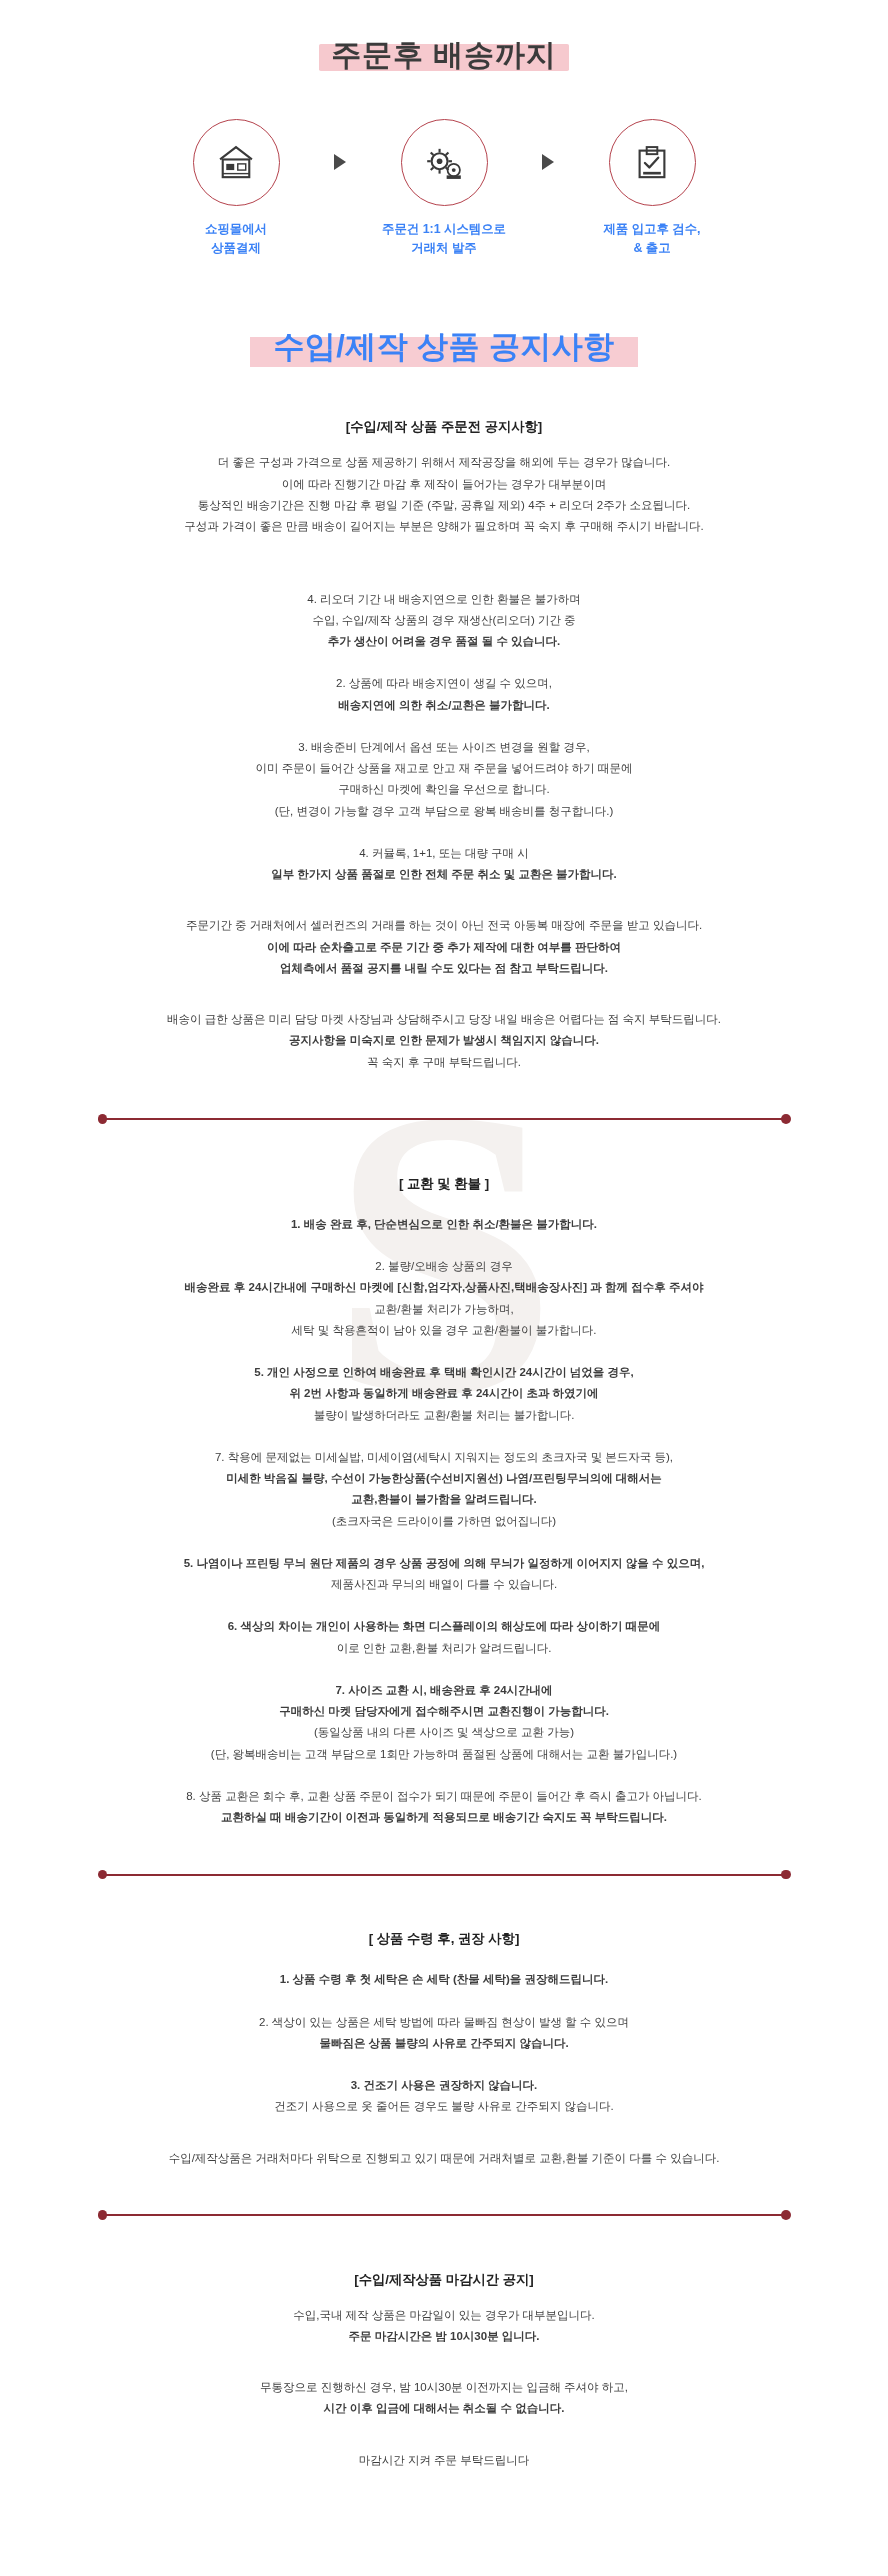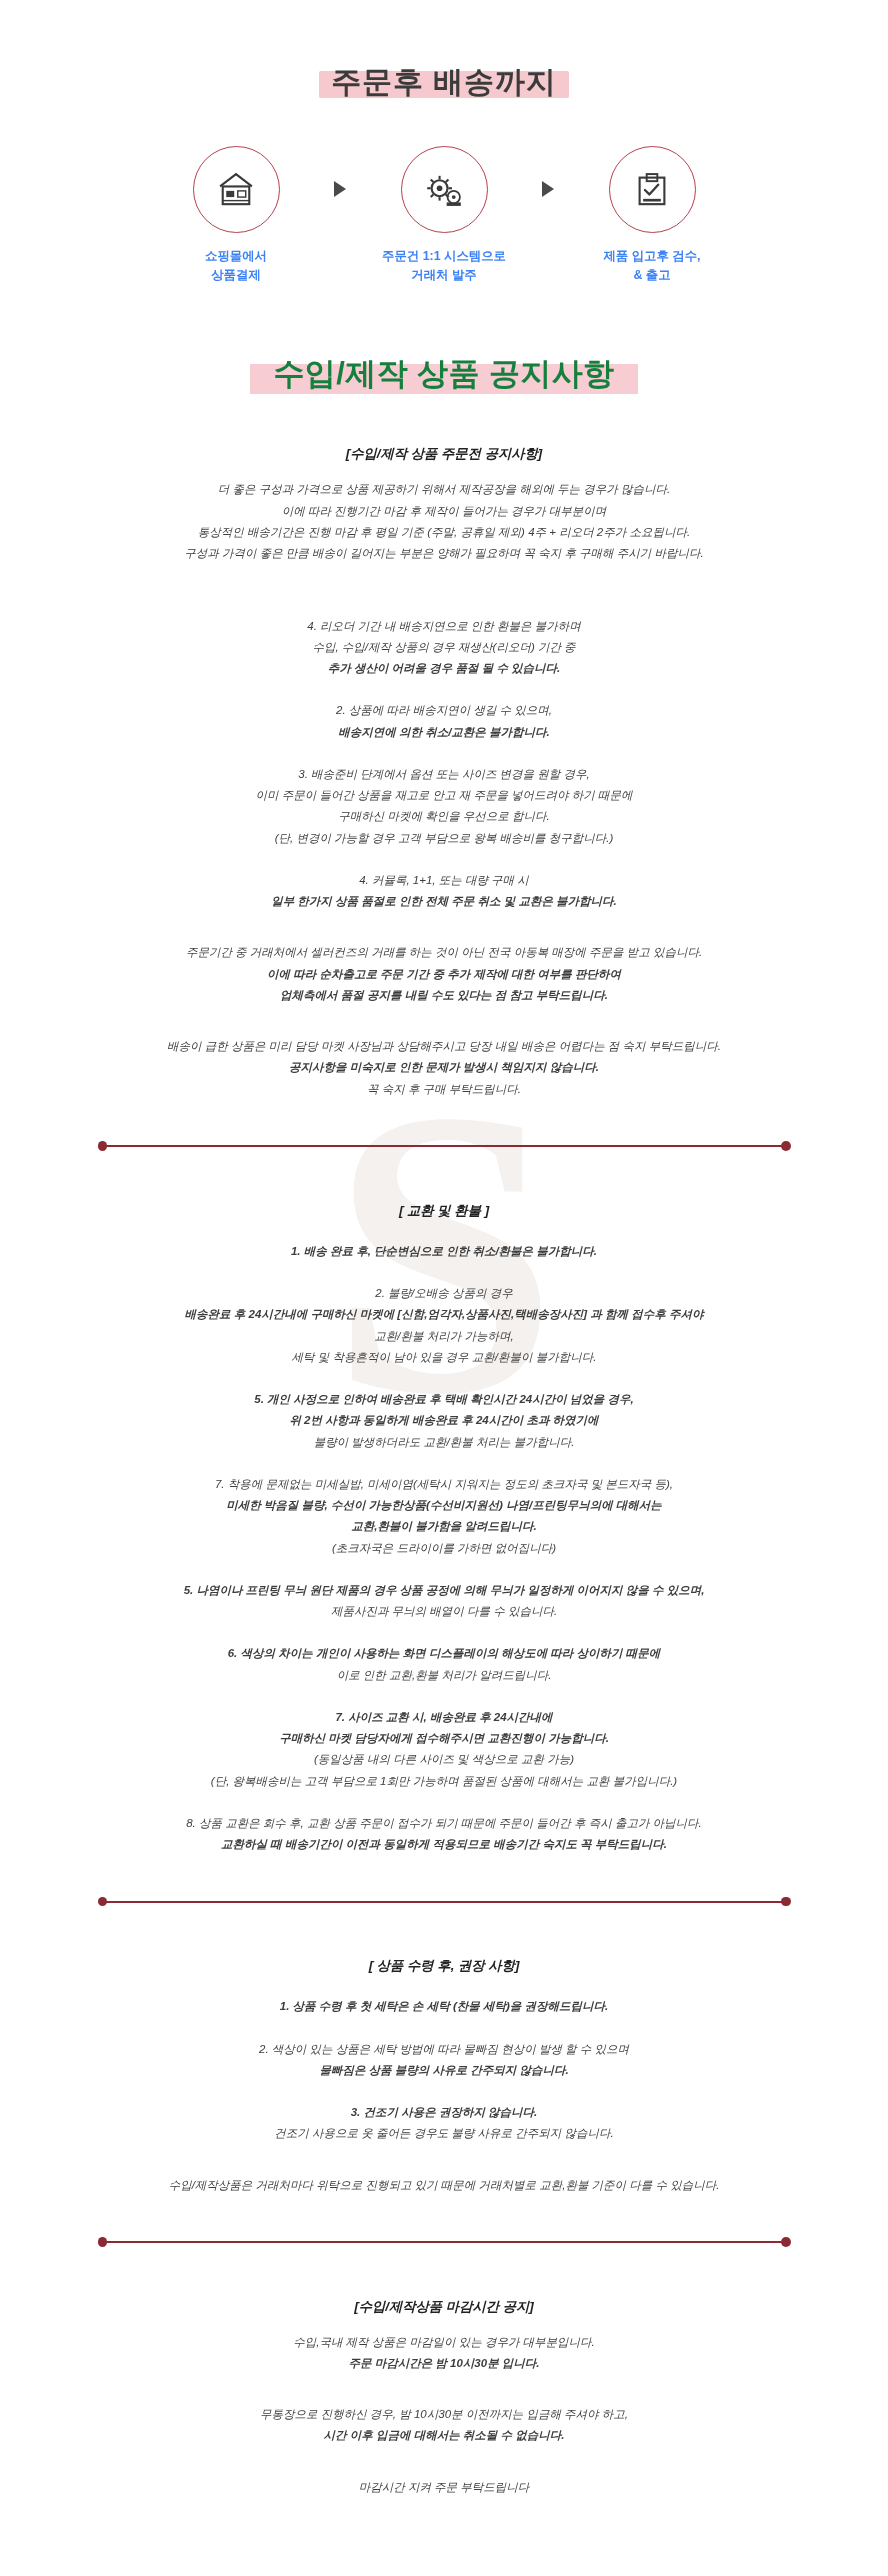--- a/index.html
+++ b/index.html
@@ -29,21 +29,21 @@
     font-weight:700;
     line-height:1;
     z-index:0;
     user-select:none;
   }
   .content{position:relative;z-index:2;}
 
   
   .top-banner{
     text-align:center;
-    padding-top:62px;
+    padding-top:35px;
   }
   .top-banner .bar{
     display:inline-block;
     position:relative;
   }
   .top-banner .bar .hl{
     position:absolute;
     left:-12.4px;right:-12.4px;
     top:9px;height:27px;
     background:#f6c9ce;
@@ -119,30 +119,29 @@
     left:0;right:0;
     top:10.7px;height:30px;
     background:#f7ccd2;
     z-index:0;
   }
   .main-heading .bar span{
     position:relative;
     z-index:1;
     font-size:31px;
     font-weight:700;
-    color:#15803d;
+    color:#3b82f6;
     letter-spacing:0.4px;
   }
 
   
   .block{
     width:728px;
     margin:8px auto;
     text-align:center;
-    font-style:italic;
   }
   .sec-title{
     font-size:13.3px;
     font-weight:700;
     color:#222222;
     margin-top:50px;
     margin-bottom:16px;
   }
   p.line{
     font-size:11.5px;

